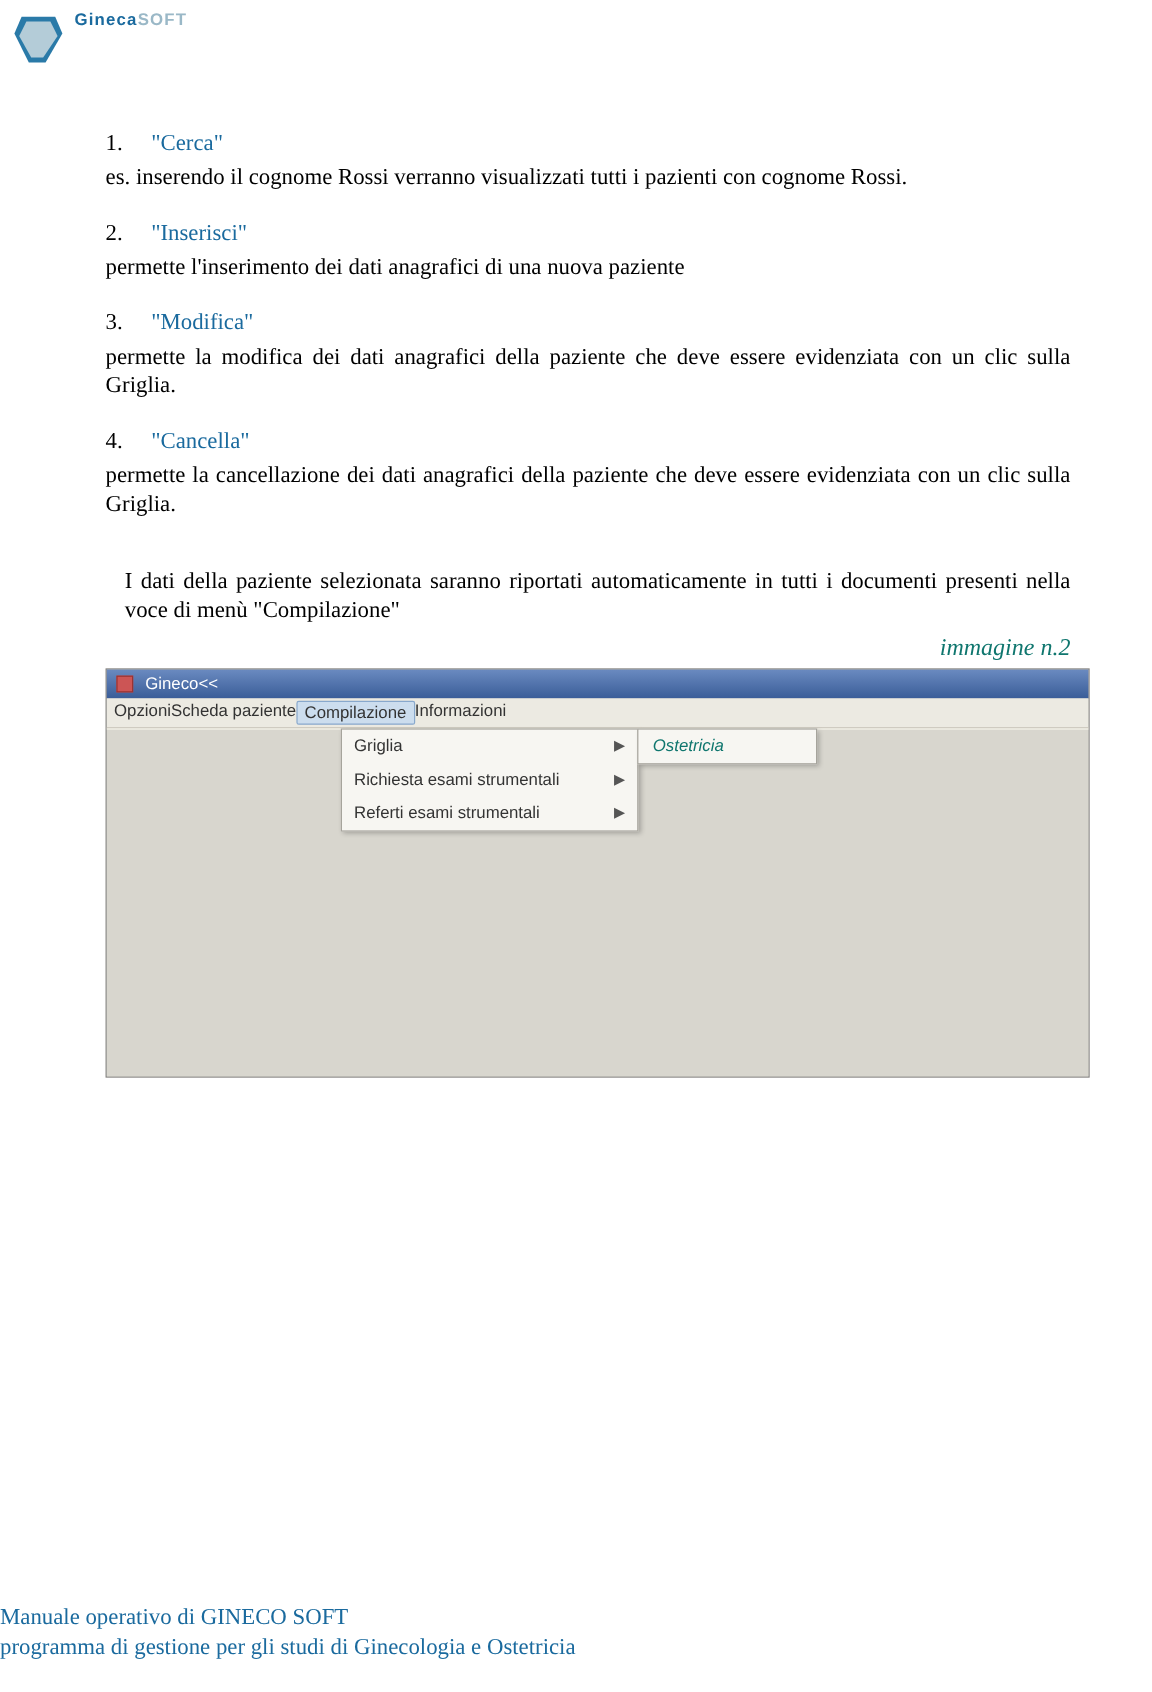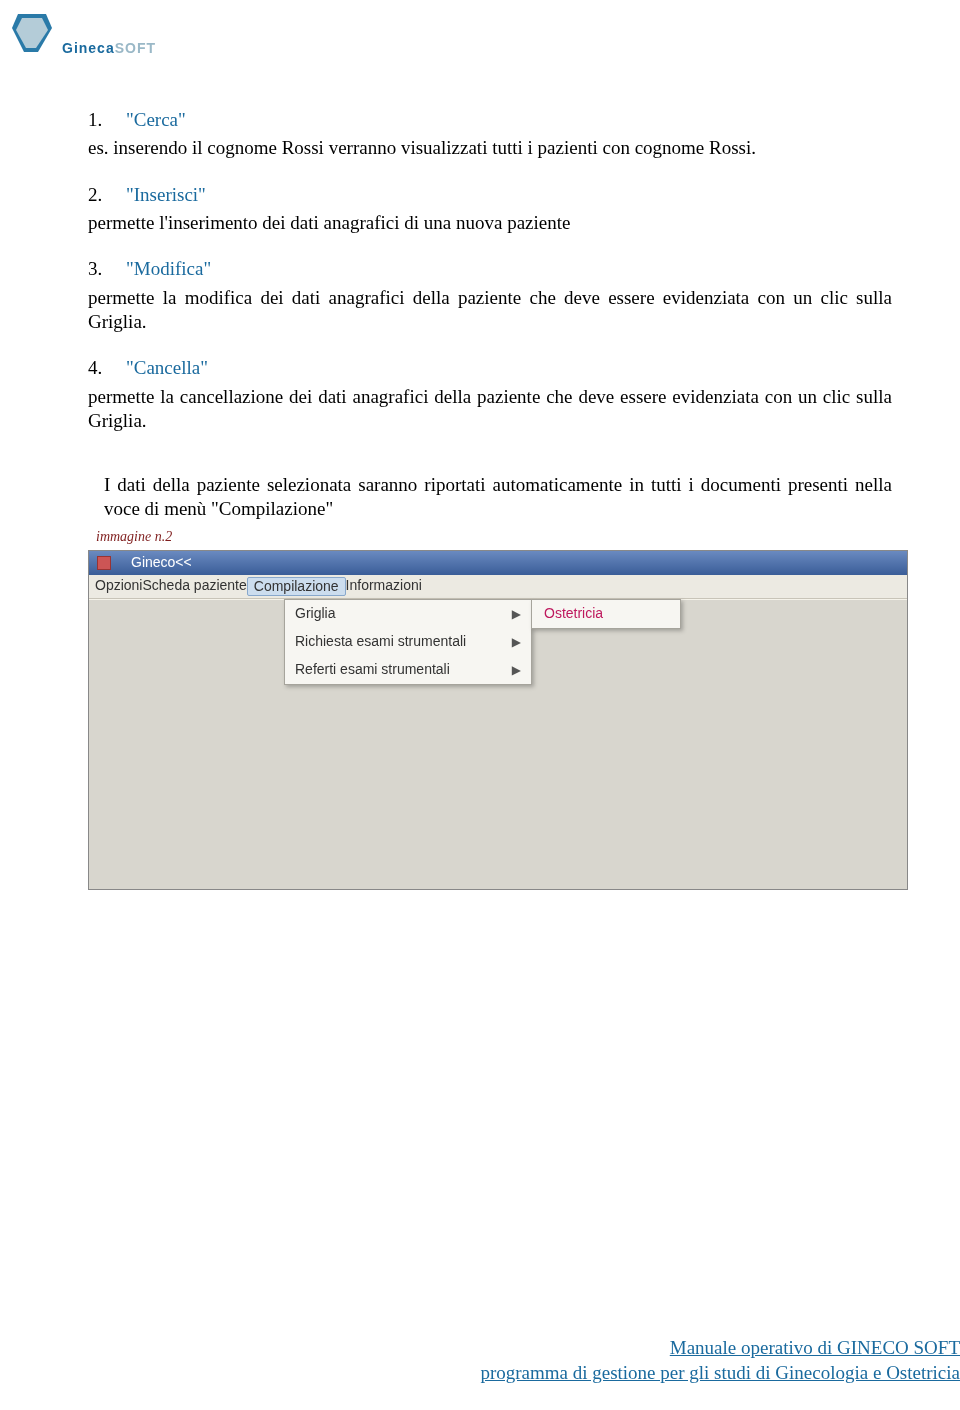--- a/index.html
+++ b/index.html
@@ -9,21 +9,21 @@
       background: #fff;
       font-family: Georgia, 'Times New Roman', serif;
       position: relative;
       color: #000;
     }
     .logo-area {
       position: absolute;
       top: 8px;
       left: 8px;
       display: flex;
-      align-items: flex-end;
+      align-items: flex-start;
       gap: 6px;
     }
     .logo-mark {
       width: 48px;
       height: 48px;
       position: relative;
     }
     .logo-text {
       font-family: Verdana, sans-serif;
       font-size: 14px;
@@ -40,41 +40,42 @@
       font-size: 19px;
       line-height: 1.28;
     }
     .content p { margin-bottom: 4px; text-align: justify; }
     .num { color: #000; }
     .keyword { color: #1a6a9e; }
     .block { margin-bottom: 22px; }
     .final-note { margin-top: 40px; margin-bottom: 8px; margin-left: 16px; }
     .caption {
       font-style: italic;
-      font-size: 14px;
-      color: #7f1d1d;
+      font-size: 20px;
+      color: #0f766e;
       margin-left: 8px;
       margin-top: 6px;
+      text-align: right;
     }
     
     .app-shot {
       margin-top: 4px;
       width: 820px;
       border: 1px solid #888;
       background: #d4d0c8;
       font-family: Tahoma, Verdana, sans-serif;
       font-size: 14px;
     }
     .titlebar {
       background: linear-gradient(#6a8ac0, #3a5d98);
       color: #fff;
       padding: 3px 8px;
       display: flex;
       align-items: center;
-      gap: 20px;
+      gap: 10px;
       font-size: 14px;
     }
     .tb-icon {
       width: 14px; height: 14px; background: #c55; border: 1px solid #933;
     }
     .menubar {
       background: #eceae2;
       padding: 2px 6px;
       display: flex;
       border-bottom: 1px solid #c8c4b8;
@@ -108,30 +109,29 @@
     .dd-item .arrow { color: #555; font-size: 12px; }
     .submenu {
       position: absolute;
       top: -1px;
       left: 442px;
       background: #f7f6f2;
       border: 1px solid #a6a49c;
       box-shadow: 2px 2px 4px rgba(0,0,0,.25);
       width: 150px;
     }
-    .sm-item { padding: 5px 12px; color: #be185d; }
+    .sm-item { padding: 5px 12px; color: #0f766e; font-style: italic; }
     .footer {
       position: absolute;
       bottom: 24px;
       left: 0; right: 0;
-      text-align: right;
+      text-align: left;
       color: #1a6a9e;
       font-size: 19px;
       line-height: 1.35;
-      text-decoration: underline;
     }
   </style>
 </head>
 <body>
 
 <div class="logo-area">
   <div class="logo-mark">
     <svg viewBox="0 0 48 48">
       <path d="M10 6 L38 6 L44 20 L30 44 L16 44 L4 20 Z" fill="#2a7aa8"></path>
       <path d="M14 10 L34 10 L40 22 L28 40 L18 40 L8 22 Z" fill="#b4ccd8"></path>

